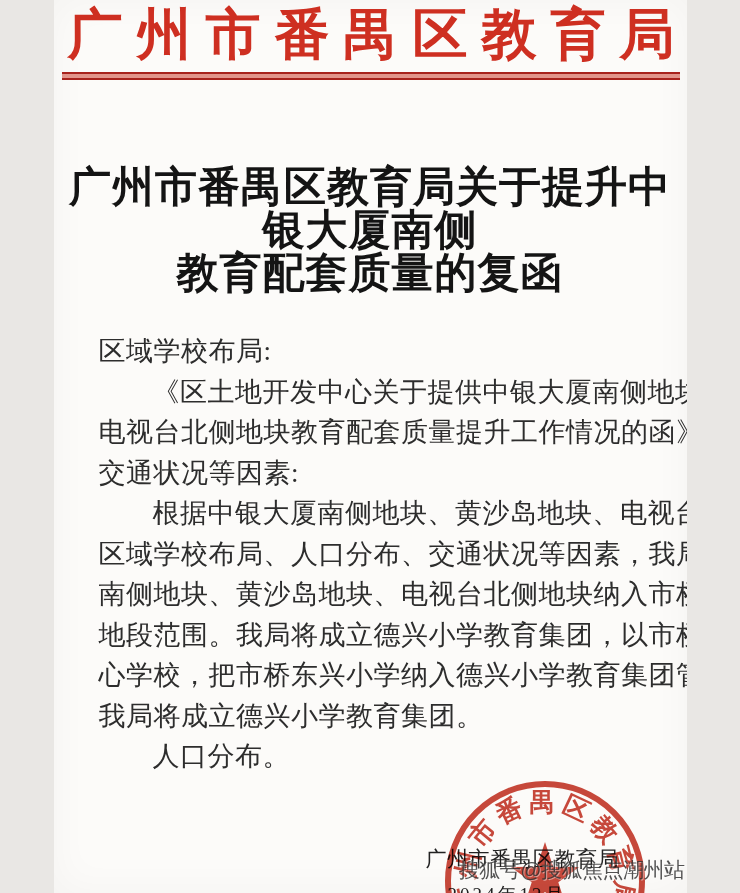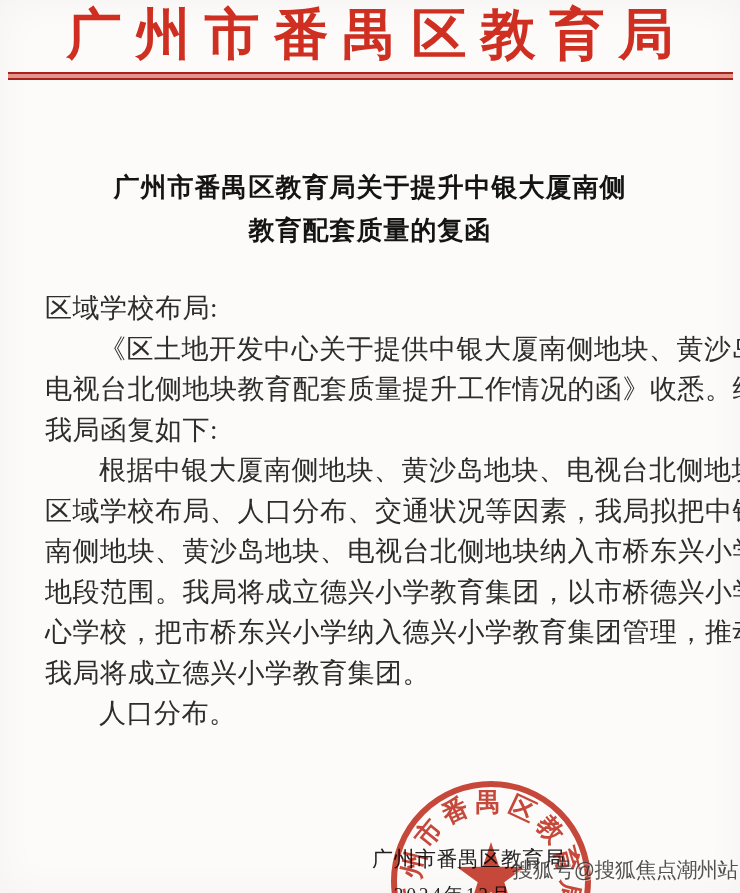--- a/index.html
+++ b/index.html
@@ -1,18 +1,18 @@
 <!DOCTYPE html>
 <html><head>
 <meta charset="utf-8">
 <style>
   html, body { margin: 0; padding: 0; background: #e9e7e4; }
   .page {
     position: relative;
-    width: 740px;
+    width: 633px;
     height: 893px;
     margin: 0 auto;
     background: #fcfbf9;
     overflow: hidden;
     font-family: "Liberation Serif", "DejaVu Serif", serif;
     box-shadow: inset 0 0 40px rgba(0,0,0,0.035);
   }
   .letterhead {
     margin-top: 2px;
     text-align: center;
@@ -30,21 +30,21 @@
     background: linear-gradient(to bottom,
       #a8221c 0%, #a8221c 28%,
       #e2948a 28%, #e2948a 70%,
       #a8221c 70%, #a8221c 100%);
   }
   .title {
     margin-top: 86px;
     text-align: center;
     color: #141414;
     font-weight: bold;
-    font-size: 26px;
+    font-size: 42px;
     line-height: 43px;
     letter-spacing: 1px;
   }
   .body-block {
     margin: 36px 36px 0 45px;
     color: #2d2d2d;
     font-size: 27px;
     line-height: 40.5px;
     letter-spacing: 0.5px;
   }
@@ -104,21 +104,21 @@
   <div class="title">
       <div class="title-line">广州市番禺区教育局关于提升中银大厦南侧</div>
       <div class="title-line">教育配套质量的复函</div>
     </div>
 
   <div class="body-block">
     <div class="line salutation">区域学校布局:</div>
     <div>
         <div class="line indent">《区土地开发中心关于提供中银大厦南侧地块、黄沙岛地块、</div>
         <div class="line">电视台北侧地块教育配套质量提升工作情况的函》收悉。经研究，</div>
-        <div class="line">我局函复如下:</div>
+        <div class="line">交通状况等因素:</div>
         <div class="line indent">根据中银大厦南侧地块、黄沙岛地块、电视台北侧地块所在</div>
         <div class="line">区域学校布局、人口分布、交通状况等因素，我局拟把中银大厦</div>
         <div class="line">南侧地块、黄沙岛地块、电视台北侧地块纳入市桥东兴小学招生</div>
         <div class="line">地段范围。我局将成立德兴小学教育集团，以市桥德兴小学为核</div>
         <div class="line">心学校，把市桥东兴小学纳入德兴小学教育集团管理，推动德兴</div>
         <div class="line">我局将成立德兴小学教育集团。</div>
       </div>
     <div class="line indent">人口分布。</div>
   </div>
 

